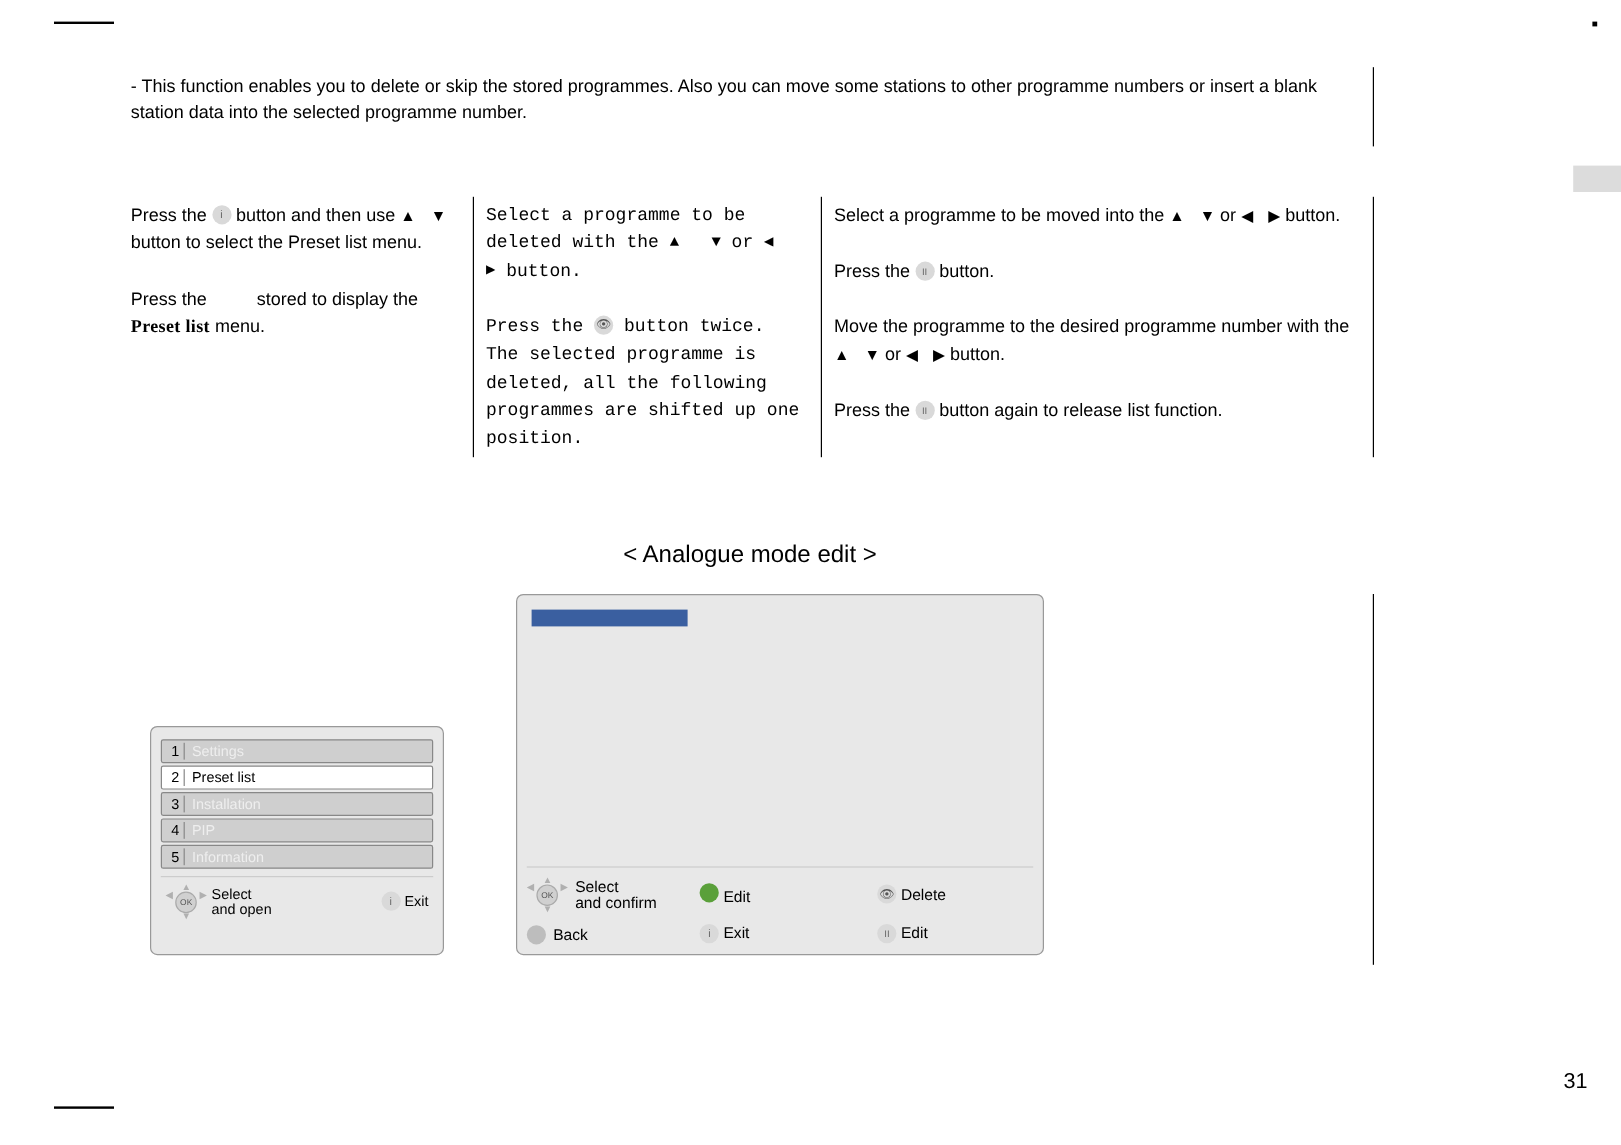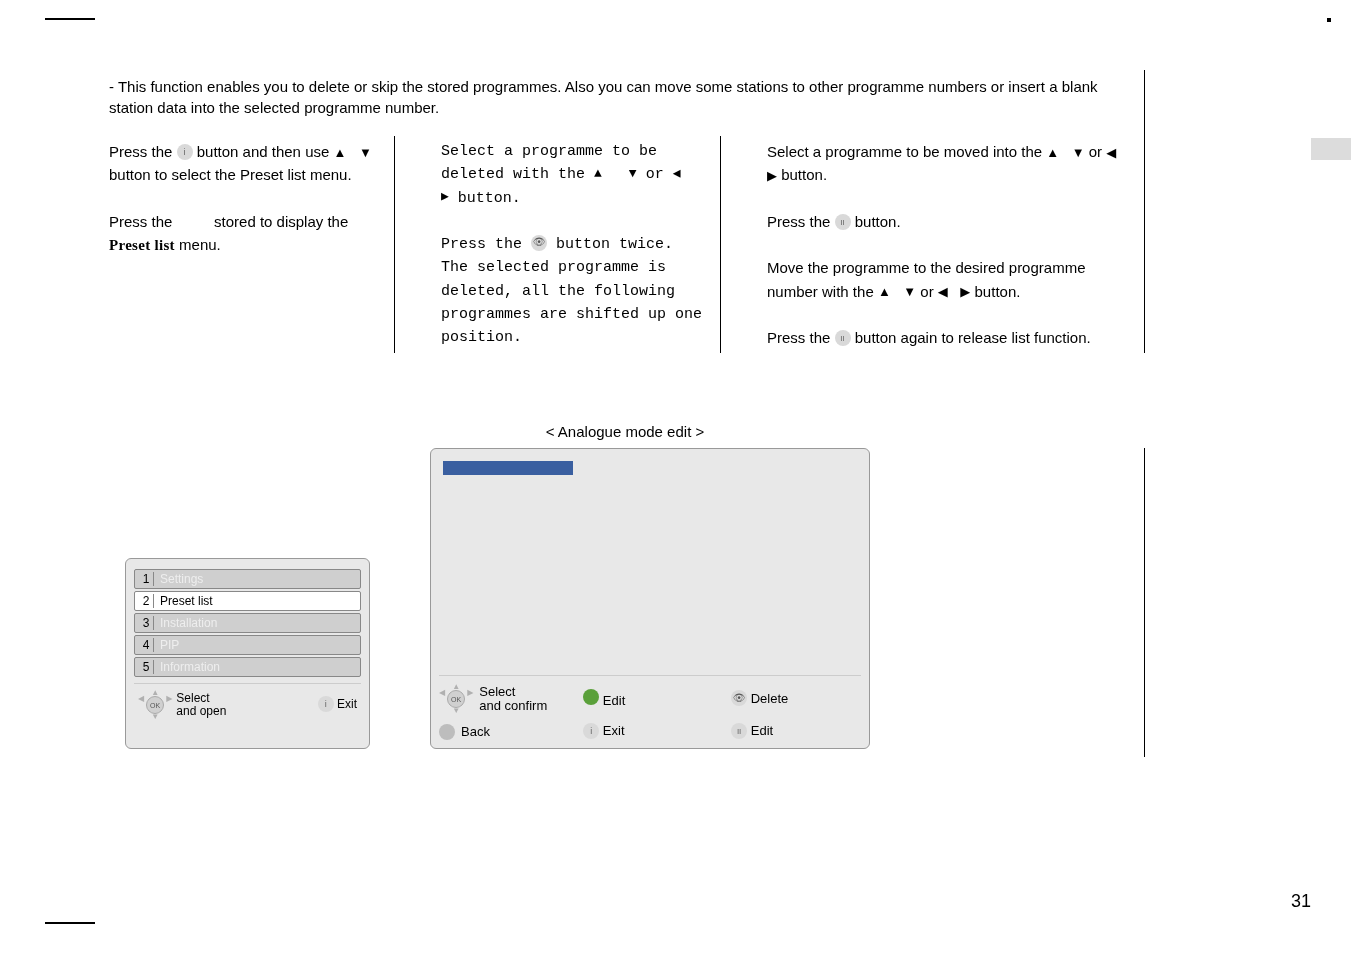--- a/index.html
+++ b/index.html
@@ -11,34 +11,34 @@
     width: 1351px;
     height: 954px;
     position: relative;
   }
   .crop-tl { position:absolute; top:18px; left:45px; width:50px; height:2px; background:#000; }
   .crop-bl { position:absolute; bottom:30px; left:45px; width:50px; height:2px; background:#000; }
   .crop-tr-dot { position:absolute; top:18px; right:20px; width:4px; height:4px; background:#000; }
   .page-body {
     position:absolute;
     left:105px;
-    top:70px;
+    top:56px;
     width:1040px;
   }
   .intro {
     font-size:15px;
     line-height:1.4;
     border-right:1px solid #000;
     padding:6px 8px 18px 4px;
   }
   .intro::before{content:"- ";}
   .cols {
     display:flex;
     border-right:1px solid #000;
-    gap:36px;
+    margin-top:42px;
   }
   .col1 { flex:0 0 290px; border-right:1px solid #000; padding:4px 10px 4px 4px; }
   .col2 { flex:0 0 290px; border-right:1px solid #000; padding:4px 10px;font-family:Liberation Mono, monospace; }
   .col3 { flex:1; padding:4px 6px 4px 10px; }
   .col-text { font-size:15px; line-height:1.55; }
   .col-text .bold { font-weight:bold; font-family: Georgia, 'Times New Roman', serif; letter-spacing:.3px;}
   .ibtn, .eye, .pause, .ok {
     display:inline-block;
     width:16px; height:16px;
     border-radius:50%;
@@ -49,21 +49,21 @@
     text-align:center;
     vertical-align:middle;
     position:relative;
     top:-1px;
   }
   .eye::after{content:"\1F441"; font-size:10px; color:#555;}
   .ibtn::after{content:"i";}
   .pause::after{content:"II"; font-size:8px;}
   .backbtn{display:inline-block;width:16px;height:16px;border-radius:50%;background:#bdbdbd;}
   .arrow { display:inline-block; font-size:13px; line-height:1; vertical-align:middle; position:relative; top:-1px;}
-  .amode-heading { text-align:center; font-size:15px; margin-top:70px; margin-bottom:8px; }
+  .amode-heading { text-align:center; font-size:20px; margin-top:70px; margin-bottom:21px; }
 
   .panels { display:flex; gap:60px; border-right:1px solid #000; padding-bottom:8px;}
   .menu-panel {
     width:245px;
     margin-left:20px;
     margin-top:110px;
     border:1px solid #999;
     border-radius:6px;
     background:#e8e8e8;
     padding:8px;
@@ -114,21 +114,21 @@
     display:grid;
     grid-template-columns: auto auto 1fr auto 1fr auto;
     column-gap:18px; row-gap:10px;
     align-items:center;
     font-size:13px;
   }
   .edit-footer .lbl { color:#000; }
   .edit-footer .okcell{display:flex;align-items:center;gap:6px;}
 
   .pgnum {
-    position:absolute; right:40px; bottom:42px; font-size:18px;
+    position:absolute; right:28px; bottom:42px; font-size:18px;
   }
   .side-gray {
     position:absolute; right:0; top:138px; width:40px; height:22px; background:#dcdcdc;
   }
 </style>
 </head>
 <body>
 
 <div class="crop-tl"></div>
 <div class="crop-bl"></div>

